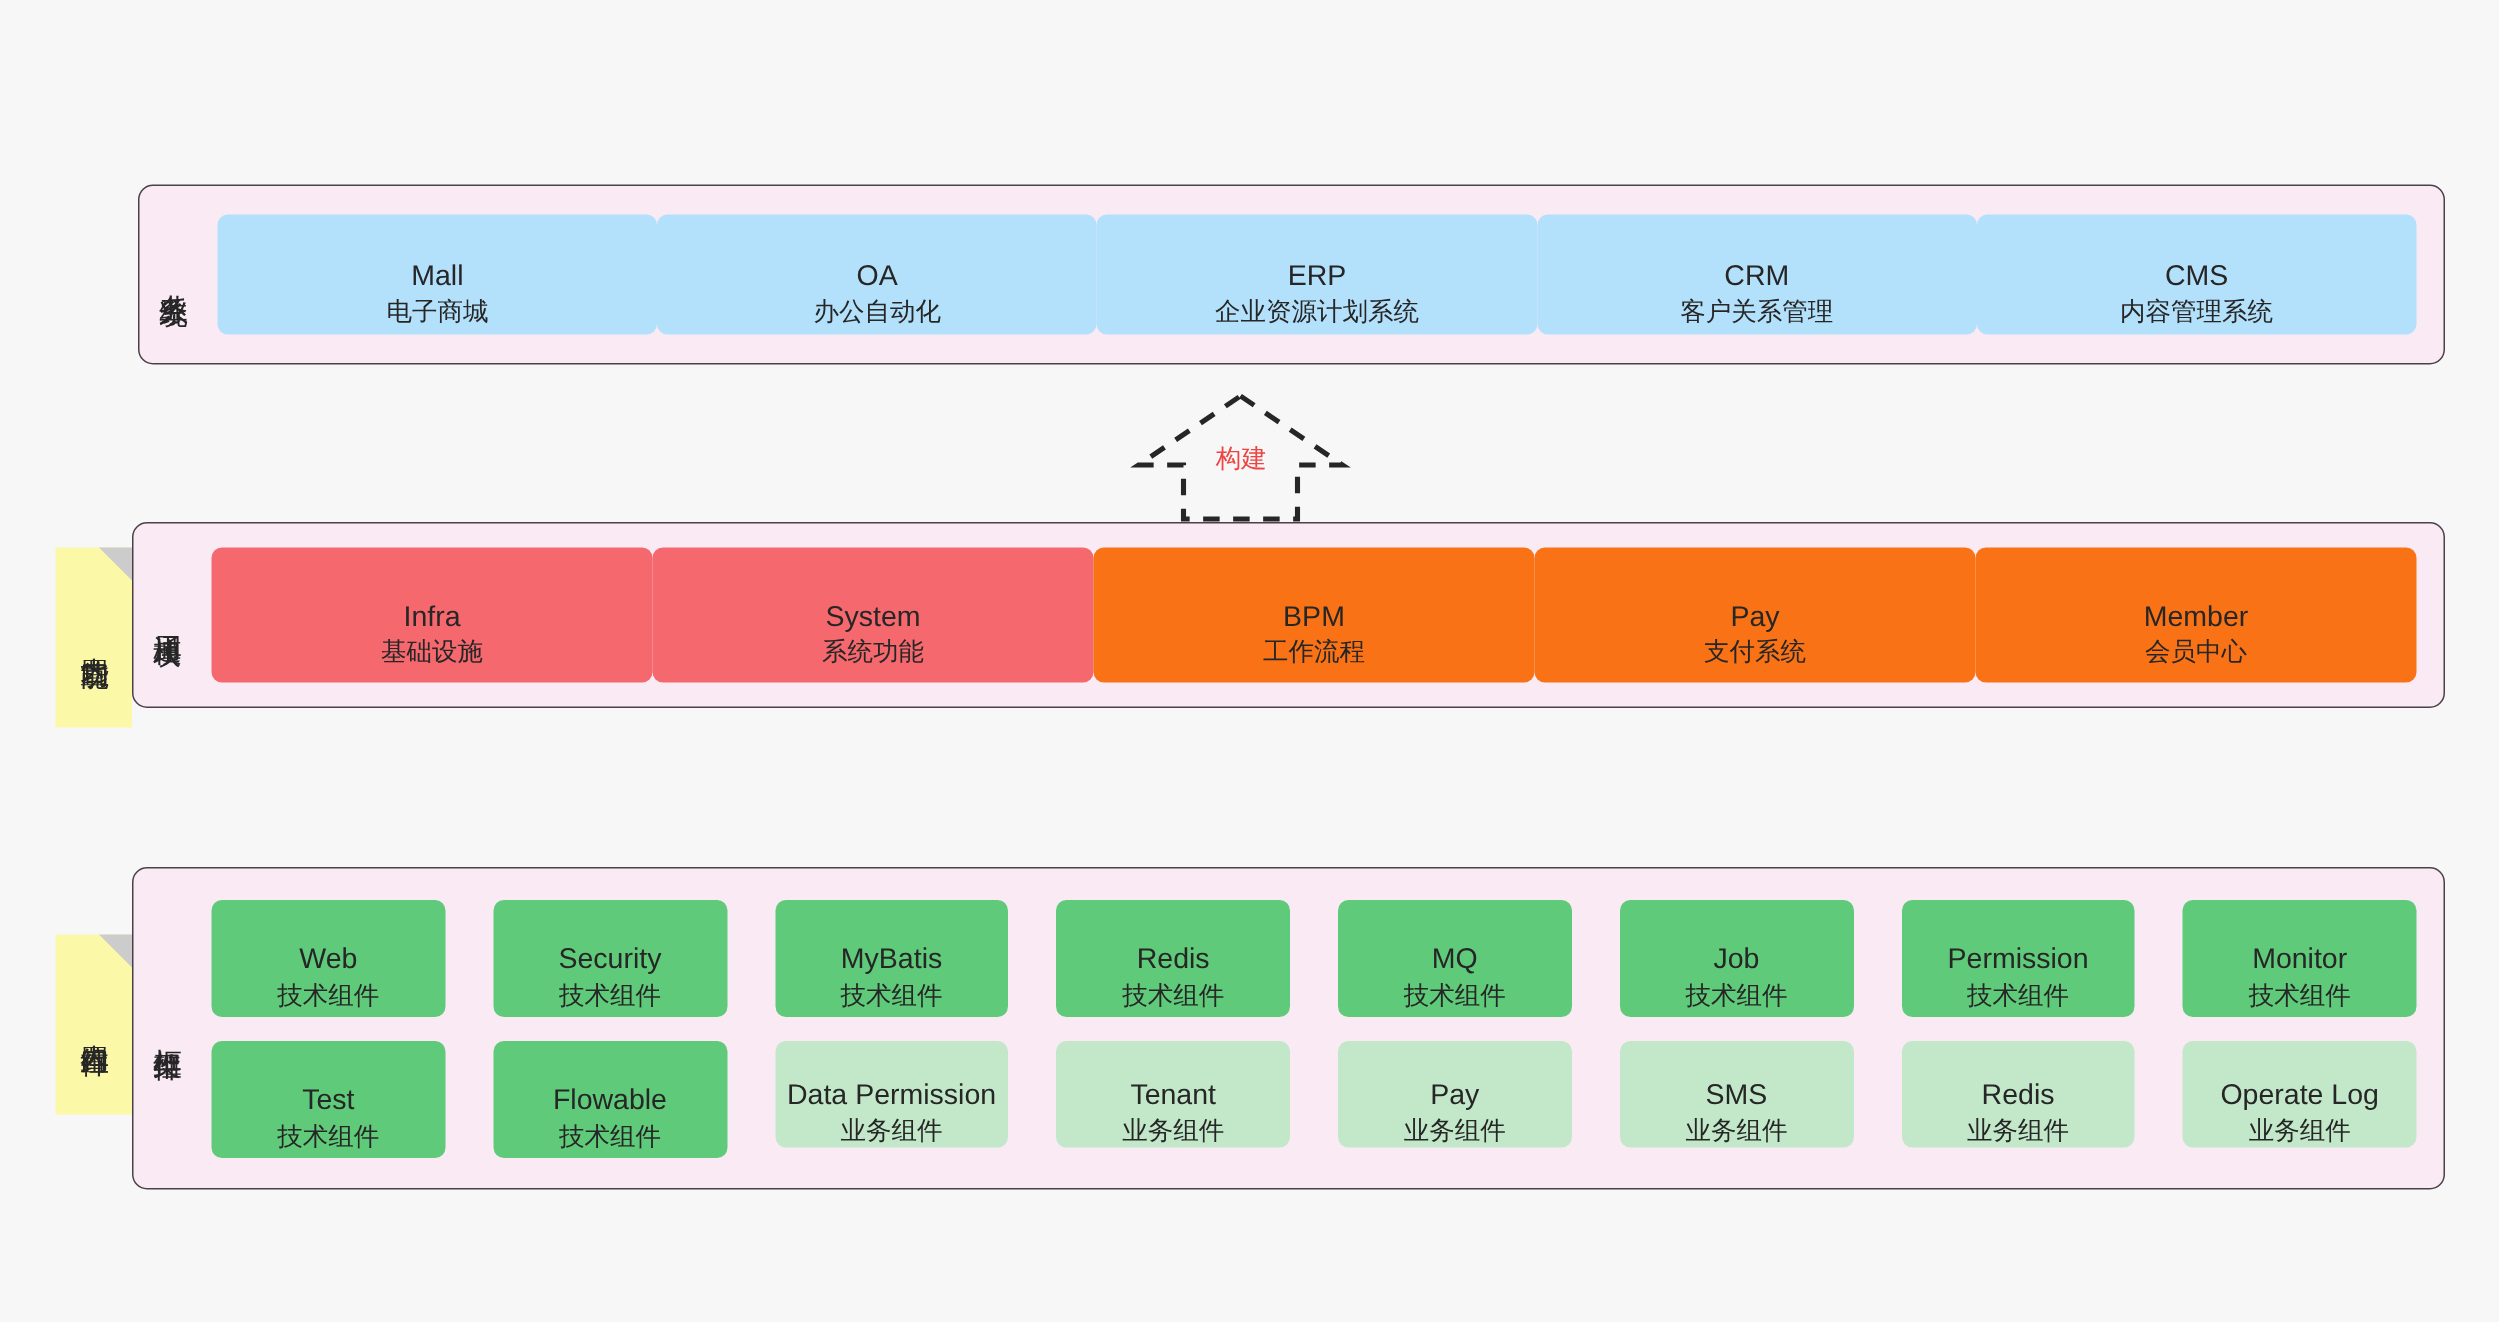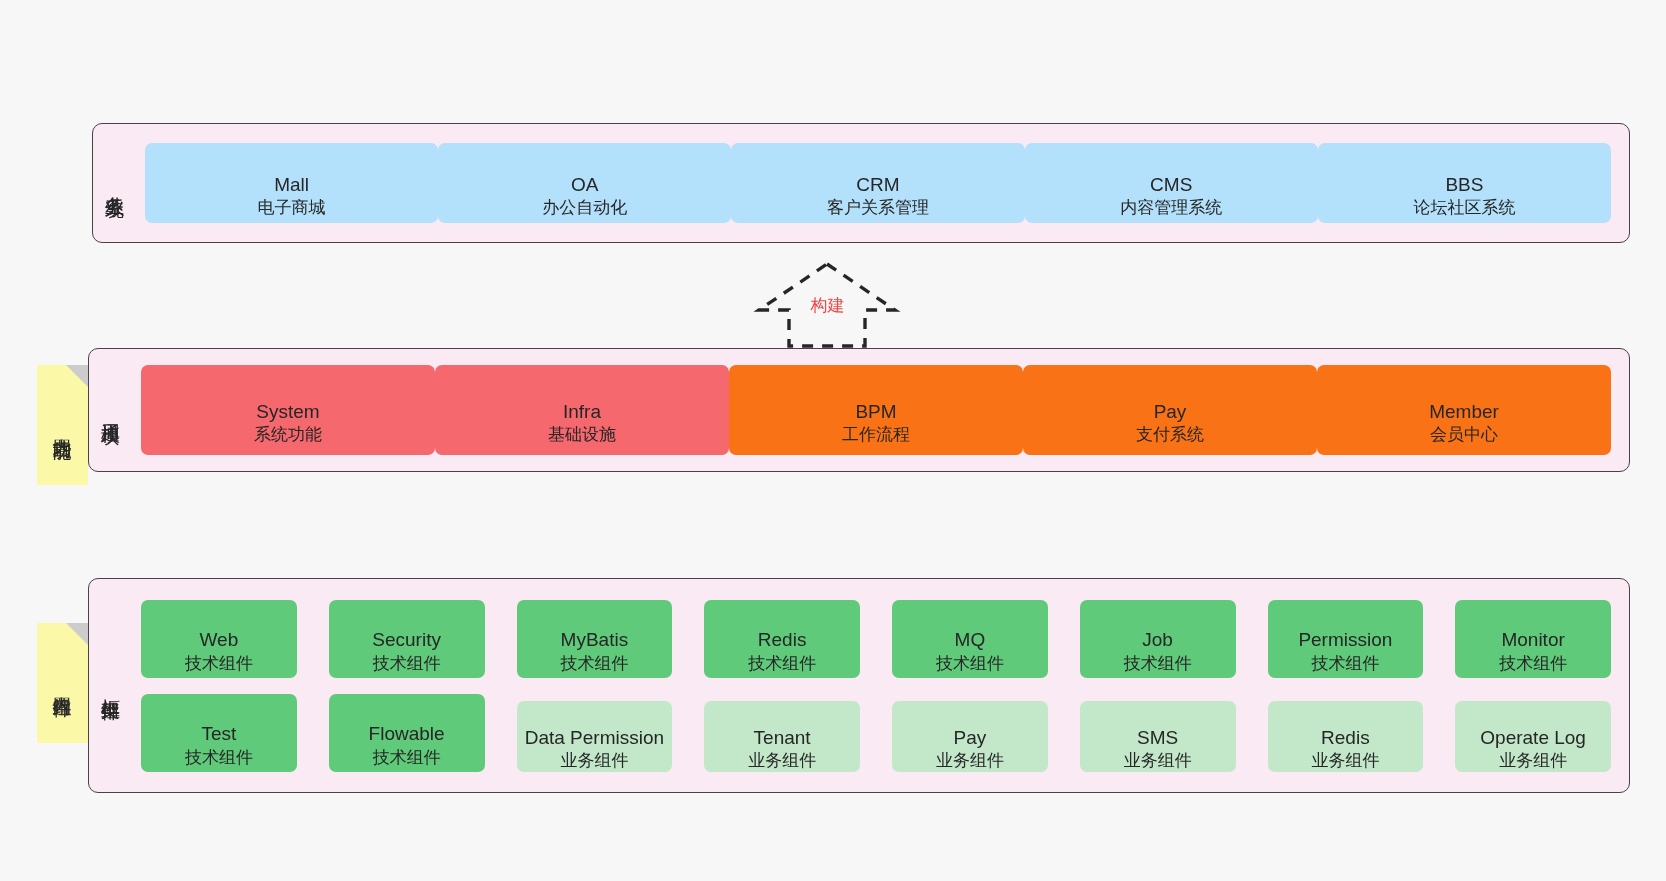--- a/index.html
+++ b/index.html
@@ -47,21 +47,20 @@
   .layer-body.two-row{
     flex-direction:column;
     justify-content:center;
     gap:16px;
     padding:16px 18px 16px 8px;
   }
   .row{
     display:flex;
     width:100%;
     gap:32px;
-    align-items:flex-end;
   }
 
   
   .card{
     flex:1 1 0;
     min-width:0;
     border-radius:7px;
     display:flex;
     flex-direction:column;
     align-items:center;
@@ -131,30 +130,30 @@
 
       <div class="card blue">
         <span class="en">Mall</span>
         <span class="cn">电子商城</span>
       </div>
       <div class="card blue">
         <span class="en">OA</span>
         <span class="cn">办公自动化</span>
       </div>
       <div class="card blue">
+        <span class="en">ERP</span>
+        <span class="cn">企业资源计划系统</span>
+      </div>
+      <div class="card blue">
         <span class="en">CRM</span>
         <span class="cn">客户关系管理</span>
       </div>
       <div class="card blue">
         <span class="en">CMS</span>
         <span class="cn">内容管理系统</span>
-      </div>
-      <div class="card blue">
-        <span class="en">BBS</span>
-        <span class="cn">论坛社区系统</span>
       </div>
 
     </div>
   </div>
 
   <div class="arrow" id="arrow-build" style="left:755px;top:258px;width:145px;height:90px;">
     <svg width="145" height="90" viewBox="0 0 145 90">
       <path d="M 72 6 L 140 52 L 110 52 L 110 88 L 34 88 L 34 52 L 4 52 Z" fill="none" stroke="#262626" stroke-width="3.4" stroke-dasharray="11 9" stroke-linejoin="miter"></path>
     </svg>
     <span class="alabel" style="top:36px;">构建</span>
@@ -163,26 +162,26 @@
   <div class="note" id="note-builtin-function" style="left:37px;top:365px;width:51px;height:120px;">
     <span class="fold"></span>
     <span>内置功能</span>
   </div>
 
   <div class="layer" id="layer-common" style="left:88px;top:348px;width:1542px;height:124px;">
     <div class="layer-label">通用模块</div>
     <div class="layer-body">
 
       <div class="card red">
+        <span class="en">Infra</span>
+        <span class="cn">基础设施</span>
+      </div>
+      <div class="card red">
         <span class="en">System</span>
         <span class="cn">系统功能</span>
-      </div>
-      <div class="card red">
-        <span class="en">Infra</span>
-        <span class="cn">基础设施</span>
       </div>
       <div class="card pink">
         <span class="en">BPM</span>
         <span class="cn">工作流程</span>
       </div>
       <div class="card pink">
         <span class="en">Pay</span>
         <span class="cn">支付系统</span>
       </div>
       <div class="card pink">

